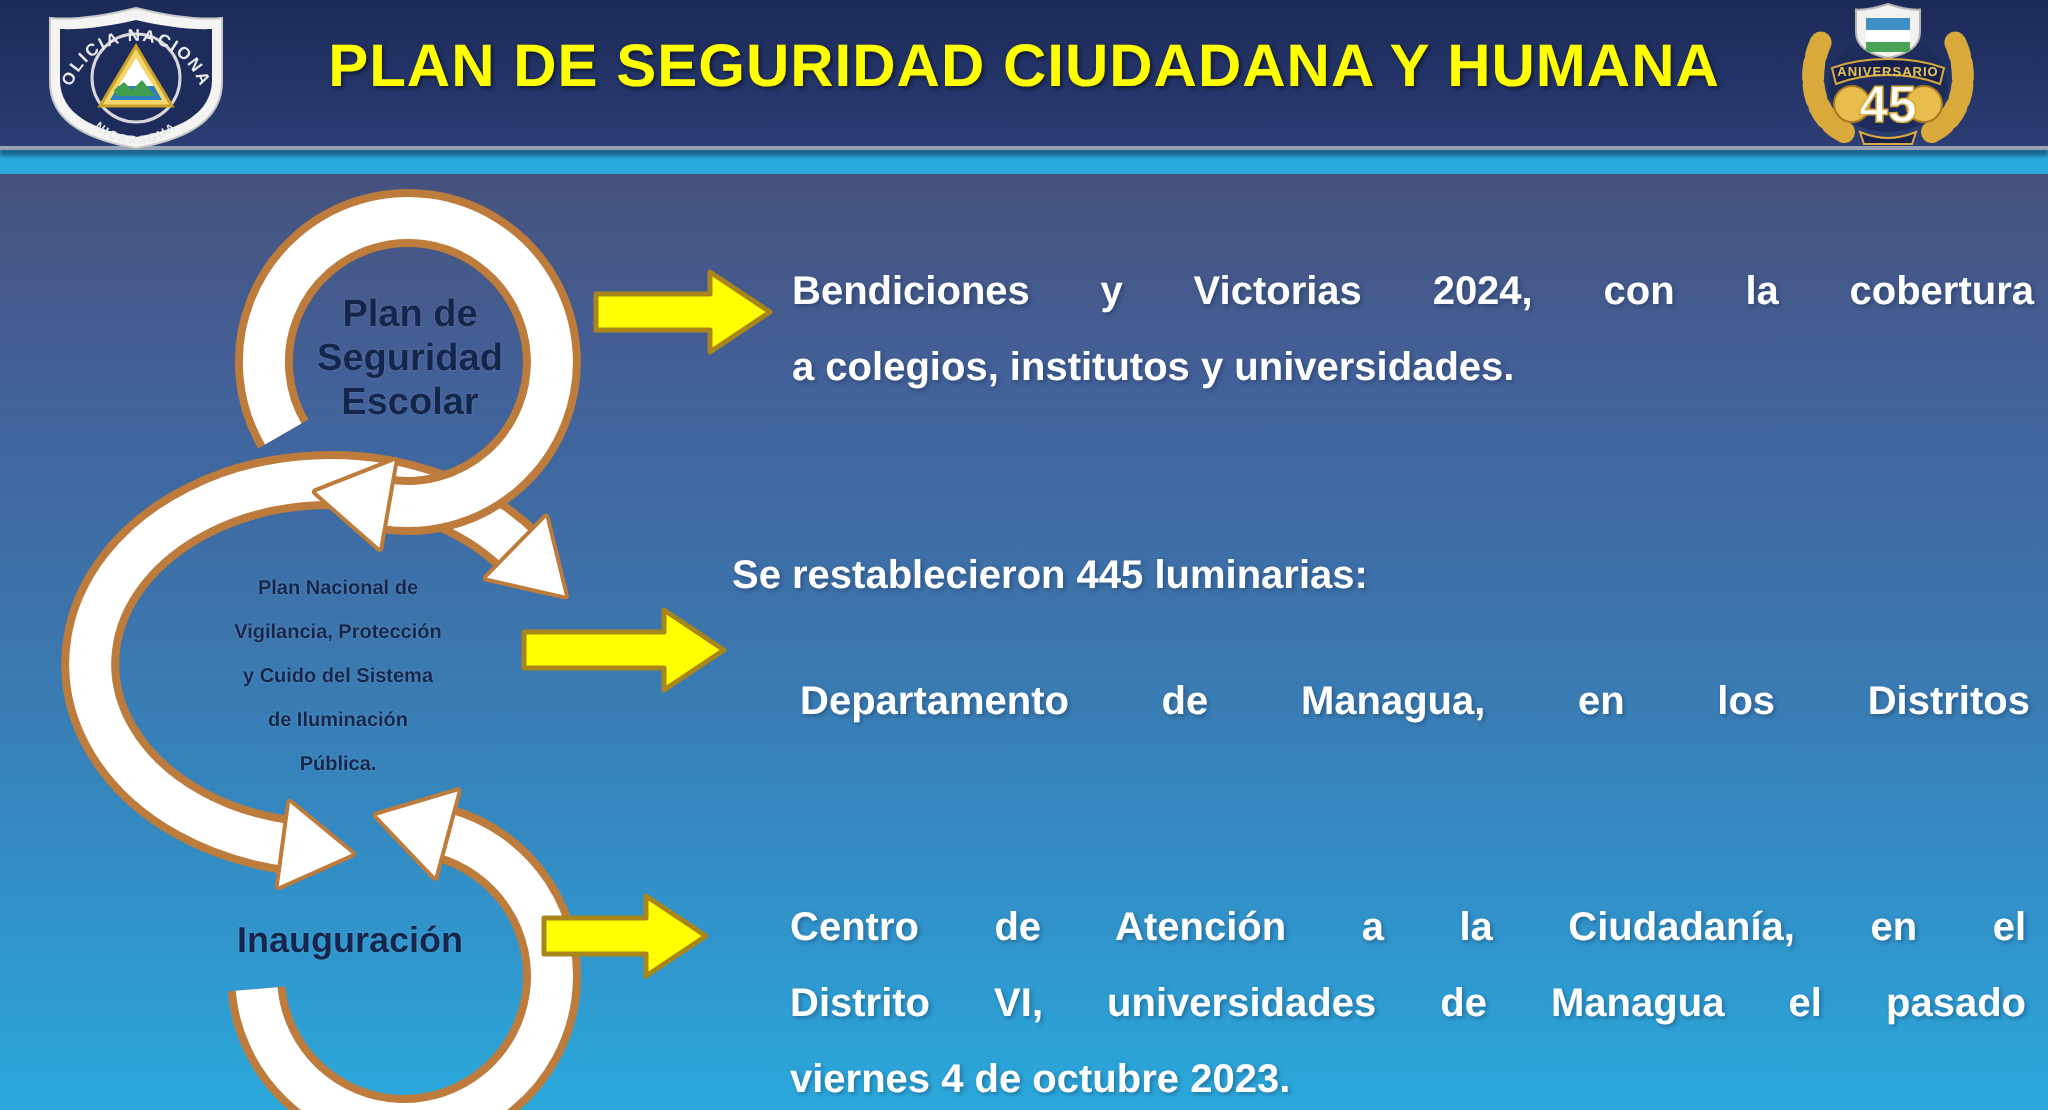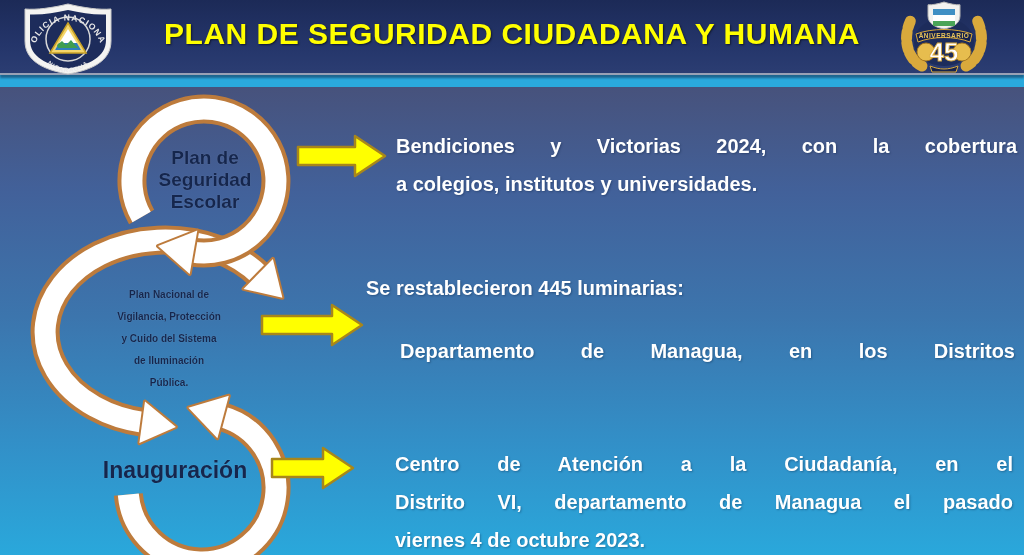--- a/index.html
+++ b/index.html
@@ -30,21 +30,21 @@
     overflow:hidden;
   }
   .diagram-svg { position:absolute; left:0; top:0; }
 
   .ring-label {
     position:absolute; text-align:center; font-weight:bold; color:#15264d;
     white-space:pre-line; text-shadow:0 0 1px rgba(255,255,255,.25);
   }
   .ring-label.r1 { left:122px; top:60px;  width:166px; font-size:19px; line-height:22px; }
   .ring-label.r2 { left:54px;  top:197px; width:230px; font-size:10px; line-height:22px; }
-  .ring-label.r3 { left:96px;  top:371px; width:158px; font-size:23px; line-height:24px; }
+  .ring-label.r3 { left:96px;  top:371px; width:158px; font-size:18px; line-height:24px; }
 
   .tblock { position:absolute; color:#ffffff; font-weight:bold; font-size:20px; line-height:38px;
             text-shadow:1px 1px 2px rgba(10,30,60,.35); }
   .tblock .stretch { text-align:justify; text-align-last:justify; }
   .tblock .plain   { text-align:left; }
 
   .b1  { left:396px; top:40px;  width:621px; }
   .b2h { left:366px; top:182px; width:640px; }
   .b2s { left:400px; top:245px; width:615px; }
   .b3  { left:395px; top:358px; width:618px; }
@@ -144,17 +144,17 @@
 
   <div class="tblock b2h">
     <div class="plain">Se restablecieron 445 luminarias:</div>
   </div>
   <div class="tblock b2s">
     <div class="stretch">Departamento de Managua, en los Distritos</div>
   </div>
 
   <div class="tblock b3">
     <div class="stretch">Centro de Atención a la Ciudadanía, en el</div>
-    <div class="stretch">Distrito VI, departamento de Managua el pasado</div>
+    <div class="stretch">Distrito VI, universidades de Managua el pasado</div>
     <div class="plain">viernes 4 de octubre 2023.</div>
   </div>
 
 </div>
 
 </body></html>

